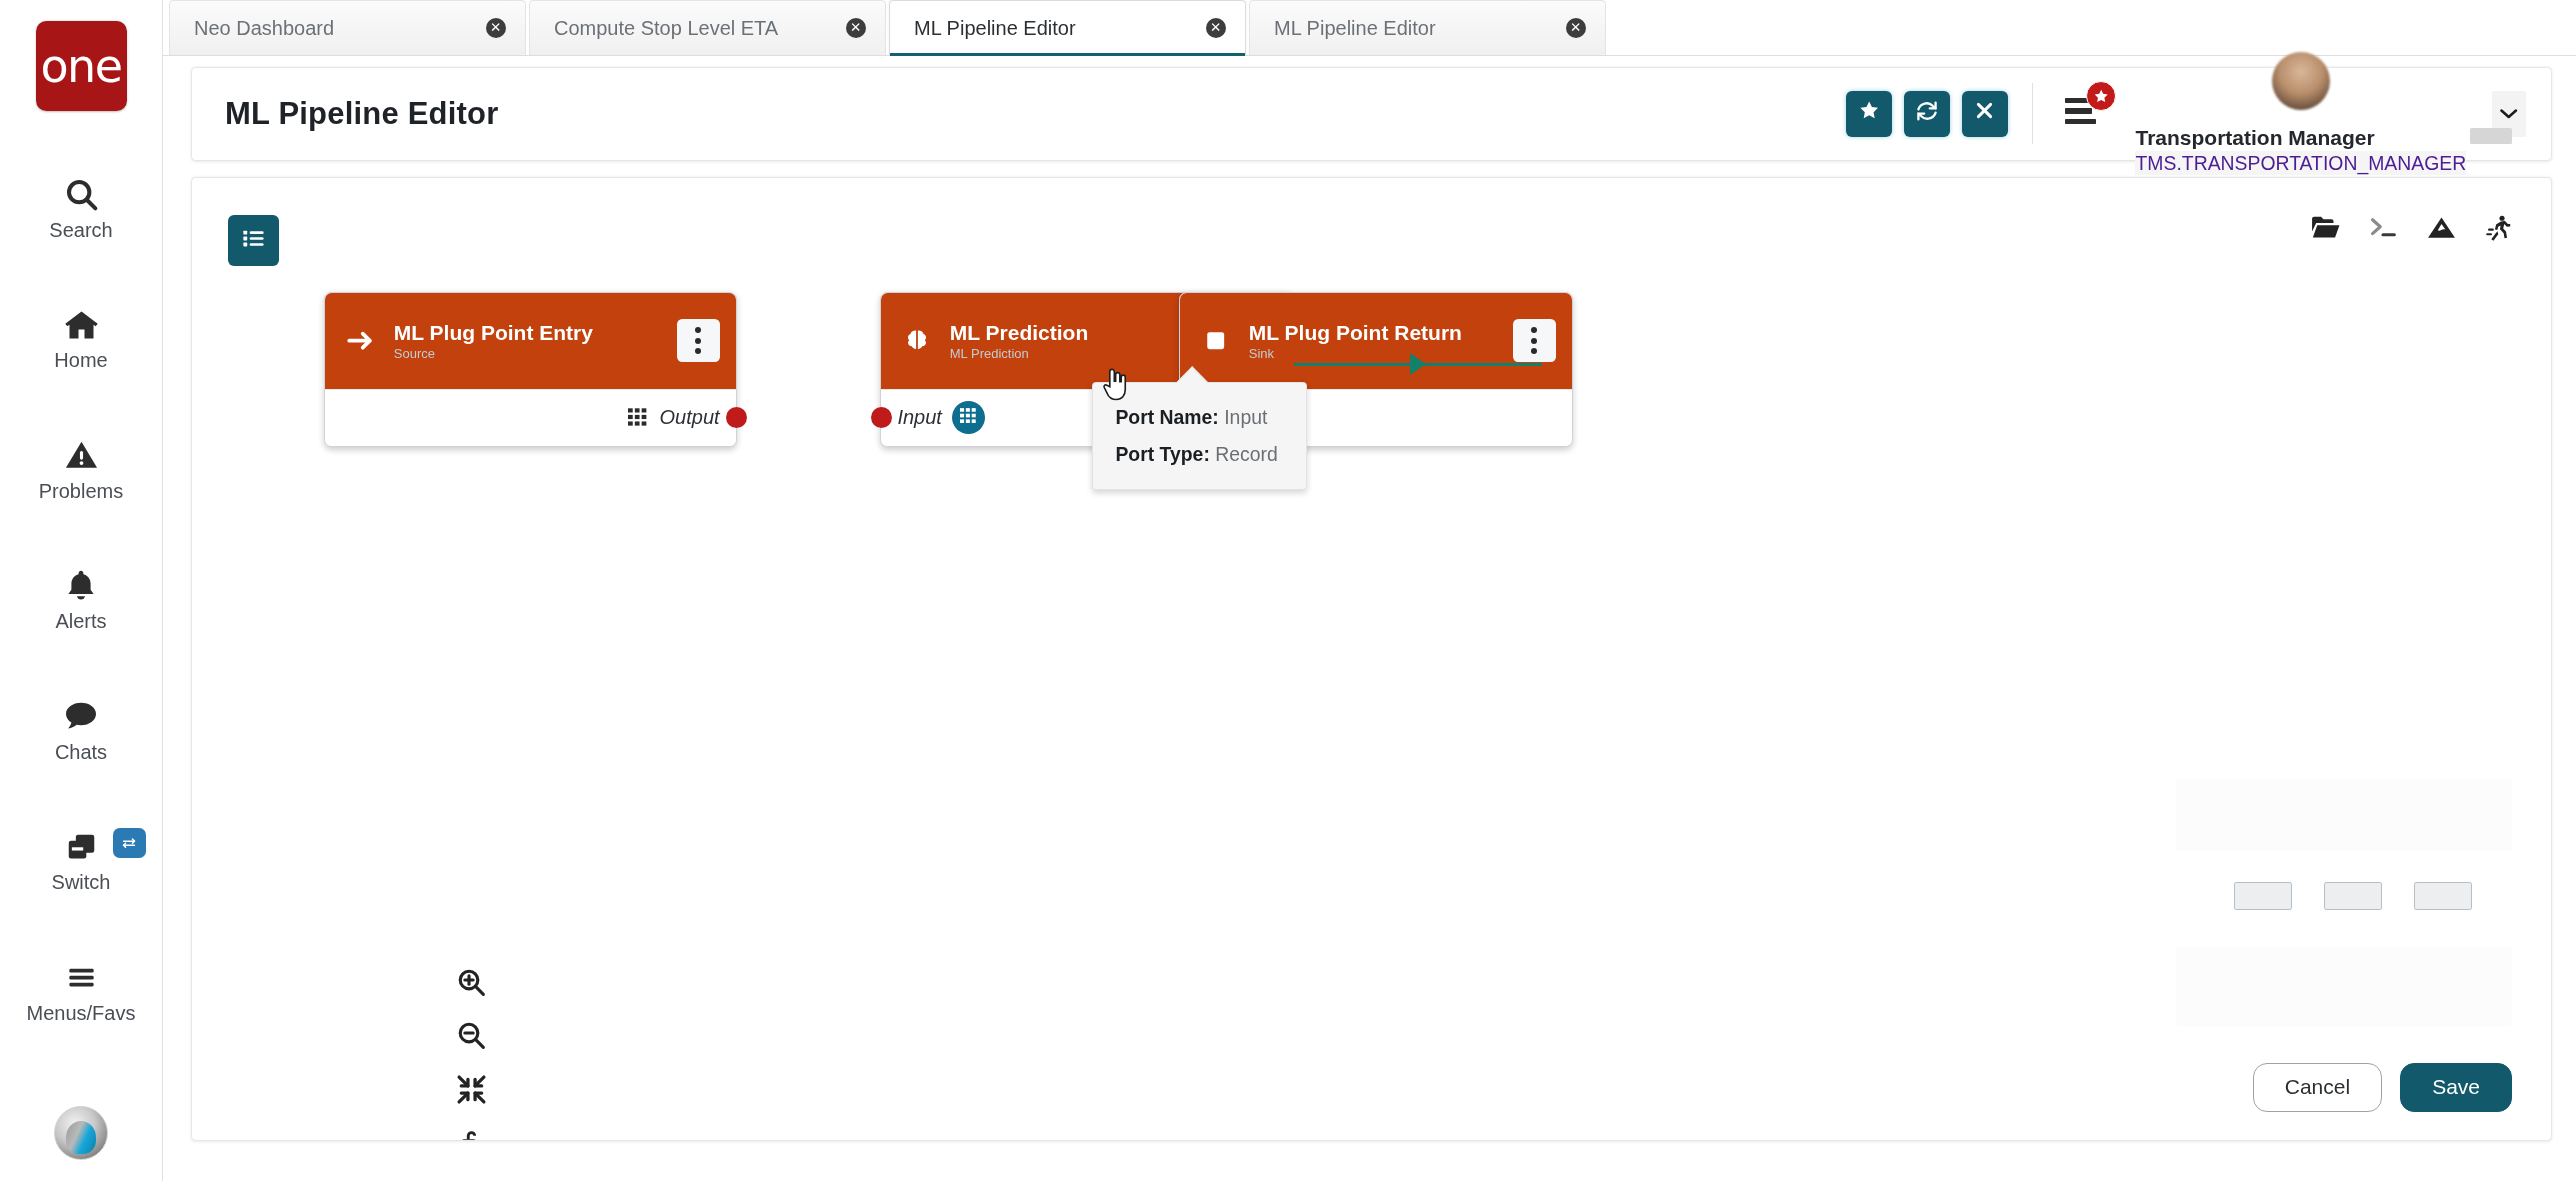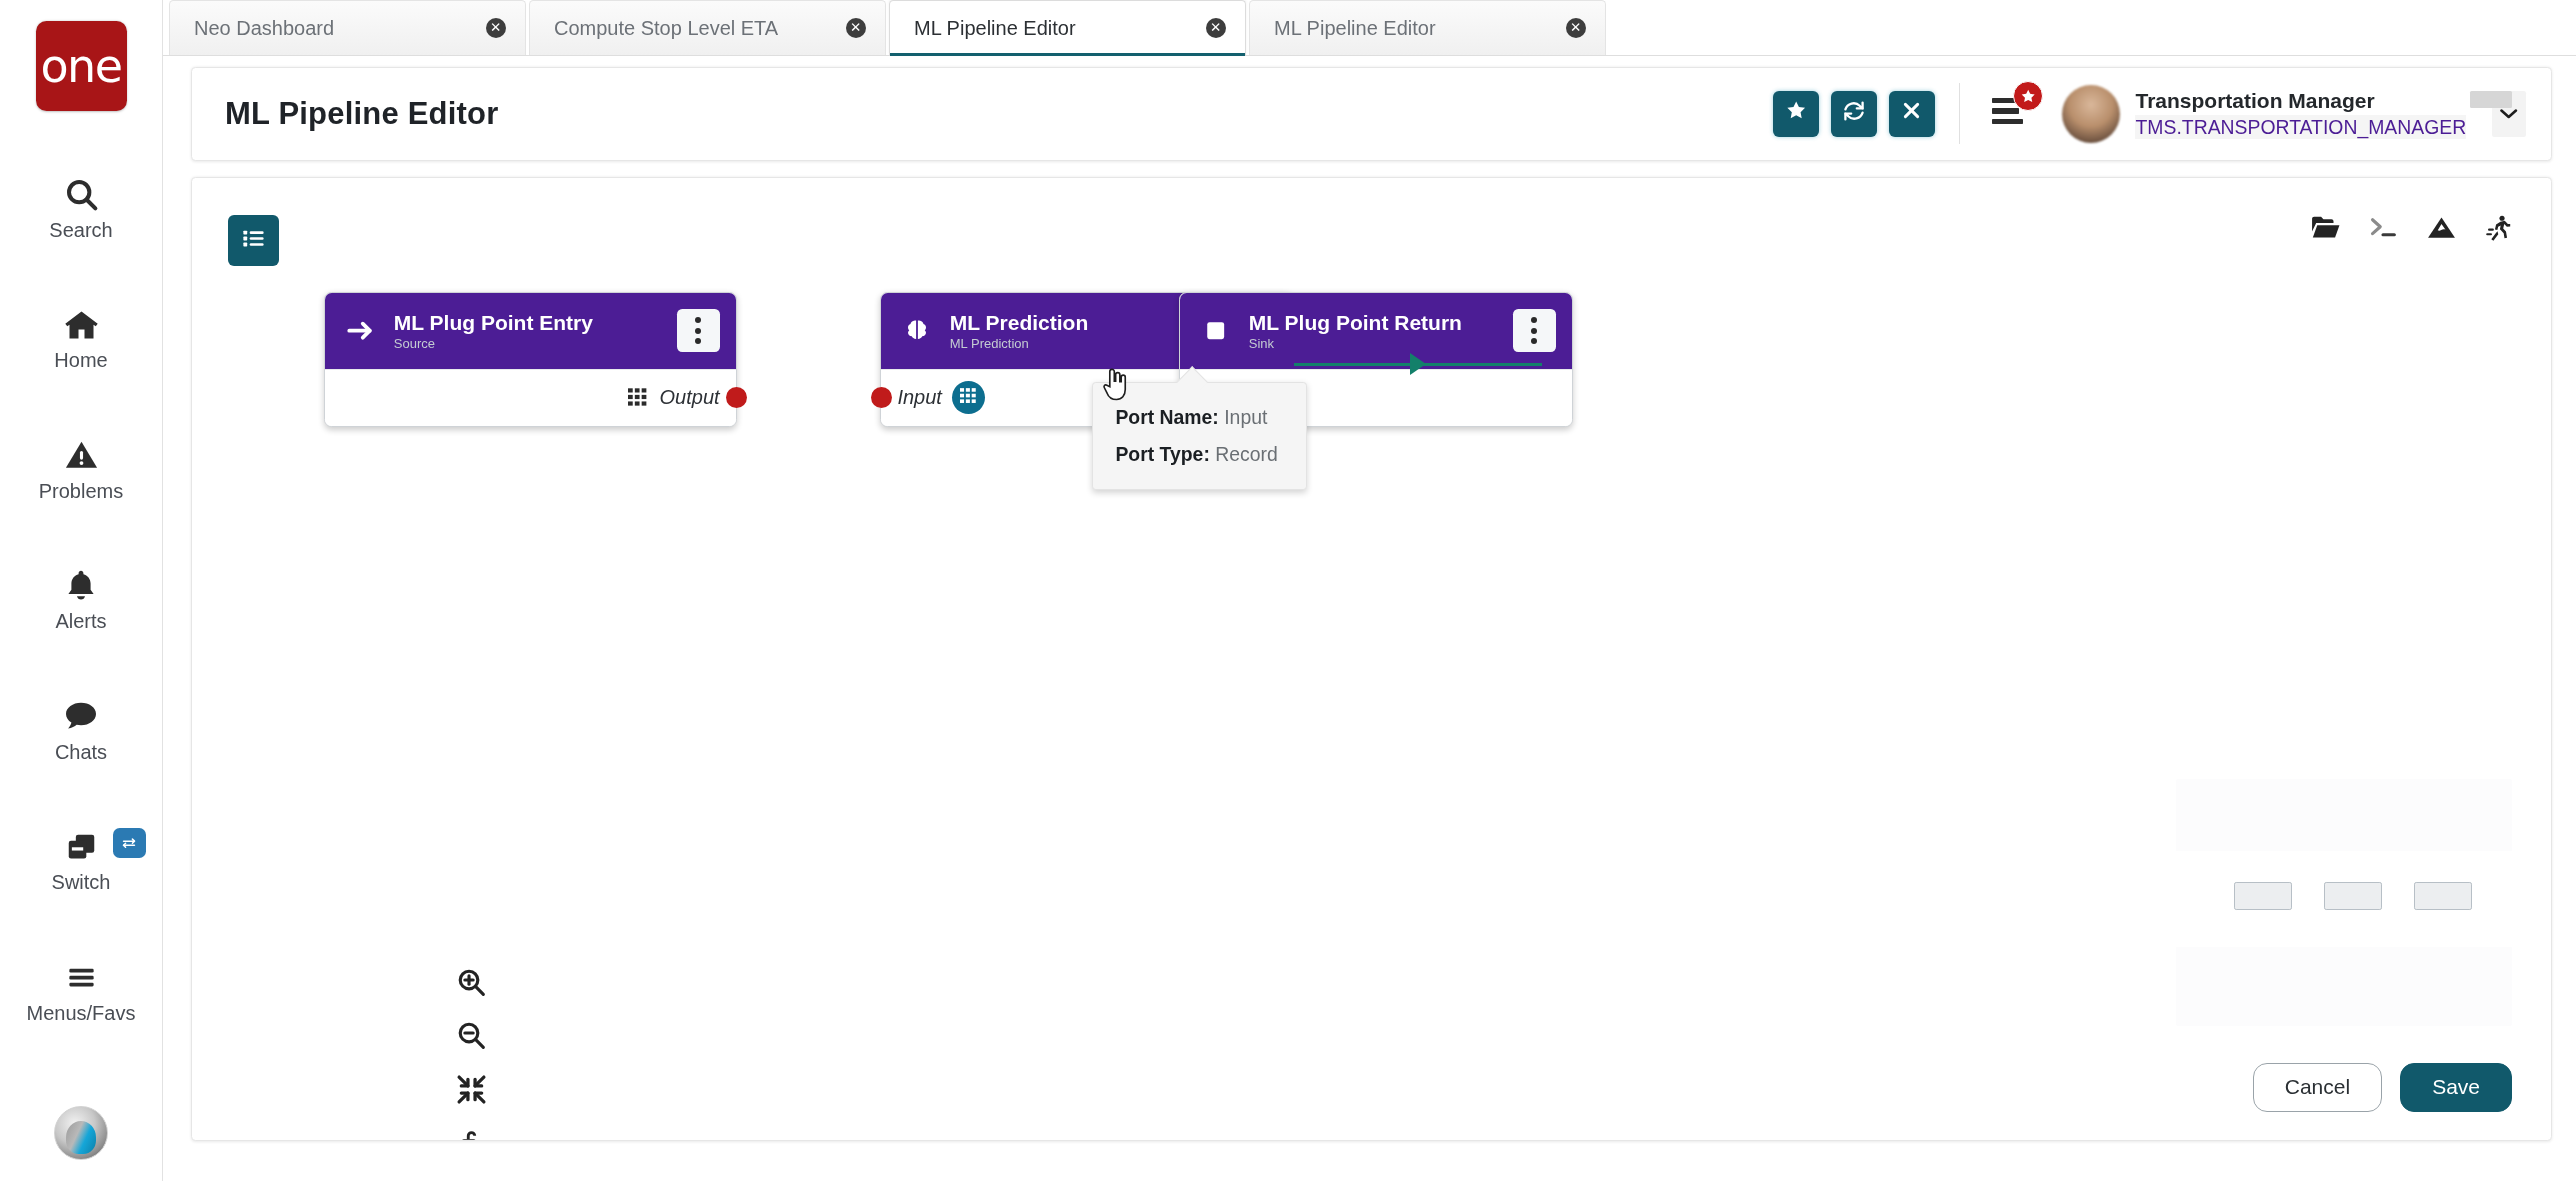--- a/index.html
+++ b/index.html
@@ -123,21 +123,21 @@
   .ham-line { width: 31px; height: 5.2px; background: #2d2d2d; border-radius: 0.7px; margin-bottom: 5.2px; }
   .ham-line:nth-child(2) { width: 27px; }
   .ham-line:last-child { margin-bottom: 0; width: 31px; }
   .fav-badge {
     position: absolute; top: -10.5px; right: -10.5px;
     width: 30px; height: 30px; border-radius: 50%;
     background: #c21a1a; color: #fff;
     display: flex; align-items: center; justify-content: center;
     font-size: 16.4px; border: 1.5px solid #fff;
   }
-  .user-box { display: flex; align-items: center; margin-left: 30px; gap: 15px; }
+  .user-box { display: flex; align-items: center; margin-left: 30px; gap: 15px; flex-direction: column; }
   .user-avatar {
     width: 58px; height: 58px; border-radius: 50%;
     background: radial-gradient(circle at 50% 34%, #d9b79a 0%, #b98f6c 45%, #6d5240 78%, #3a2c22 100%);
     filter: blur(0.9px);
   }
   .user-names { line-height: 1.25; }
   .user-role {
     font-size: 21px; font-weight: bold; color: #24282c; white-space: nowrap;
     position: relative;
   }
@@ -179,22 +179,22 @@
 
   
   .node {
     position: absolute; width: 413px;
     border-radius: 7.5px; background: #ffffff;
     border: 0.7px solid #cfd3d7;
     box-shadow: 0 2.2px 6.7px rgba(0,0,0,.2);
     overflow: visible;
   }
   .node-head {
-    background: #4c1d95; border-radius: 6.7px 6.7px 0 0;
-    height: 76px; display: flex; align-items: center; padding: 0 16.4px 0 19.4px; gap: 16.4px;
+    background: #c2410c; border-radius: 6.7px 6.7px 0 0;
+    height: 96px; display: flex; align-items: center; padding: 0 16.4px 0 19.4px; gap: 16.4px;
   }
   .node-head-icon { width: 33px; display: flex; align-items: center; justify-content: center; color: #fff; flex: 0 0 33px; }
   .node-titles { flex: 1 1 auto; line-height: 1.18; }
   .node-title { font-size: 21px; color: #ffffff; font-weight: 600; white-space: nowrap; }
   .node-sub { font-size: 13px; color: #c4cbd2; white-space: nowrap; }
   .kebab {
     width: 43px; height: 43px; background: #f5f7f9; border-radius: 5.2px;
     display: flex; flex-direction: column; align-items: center; justify-content: center;
     gap: 4.5px; cursor: pointer; flex: 0 0 43px;
   }

